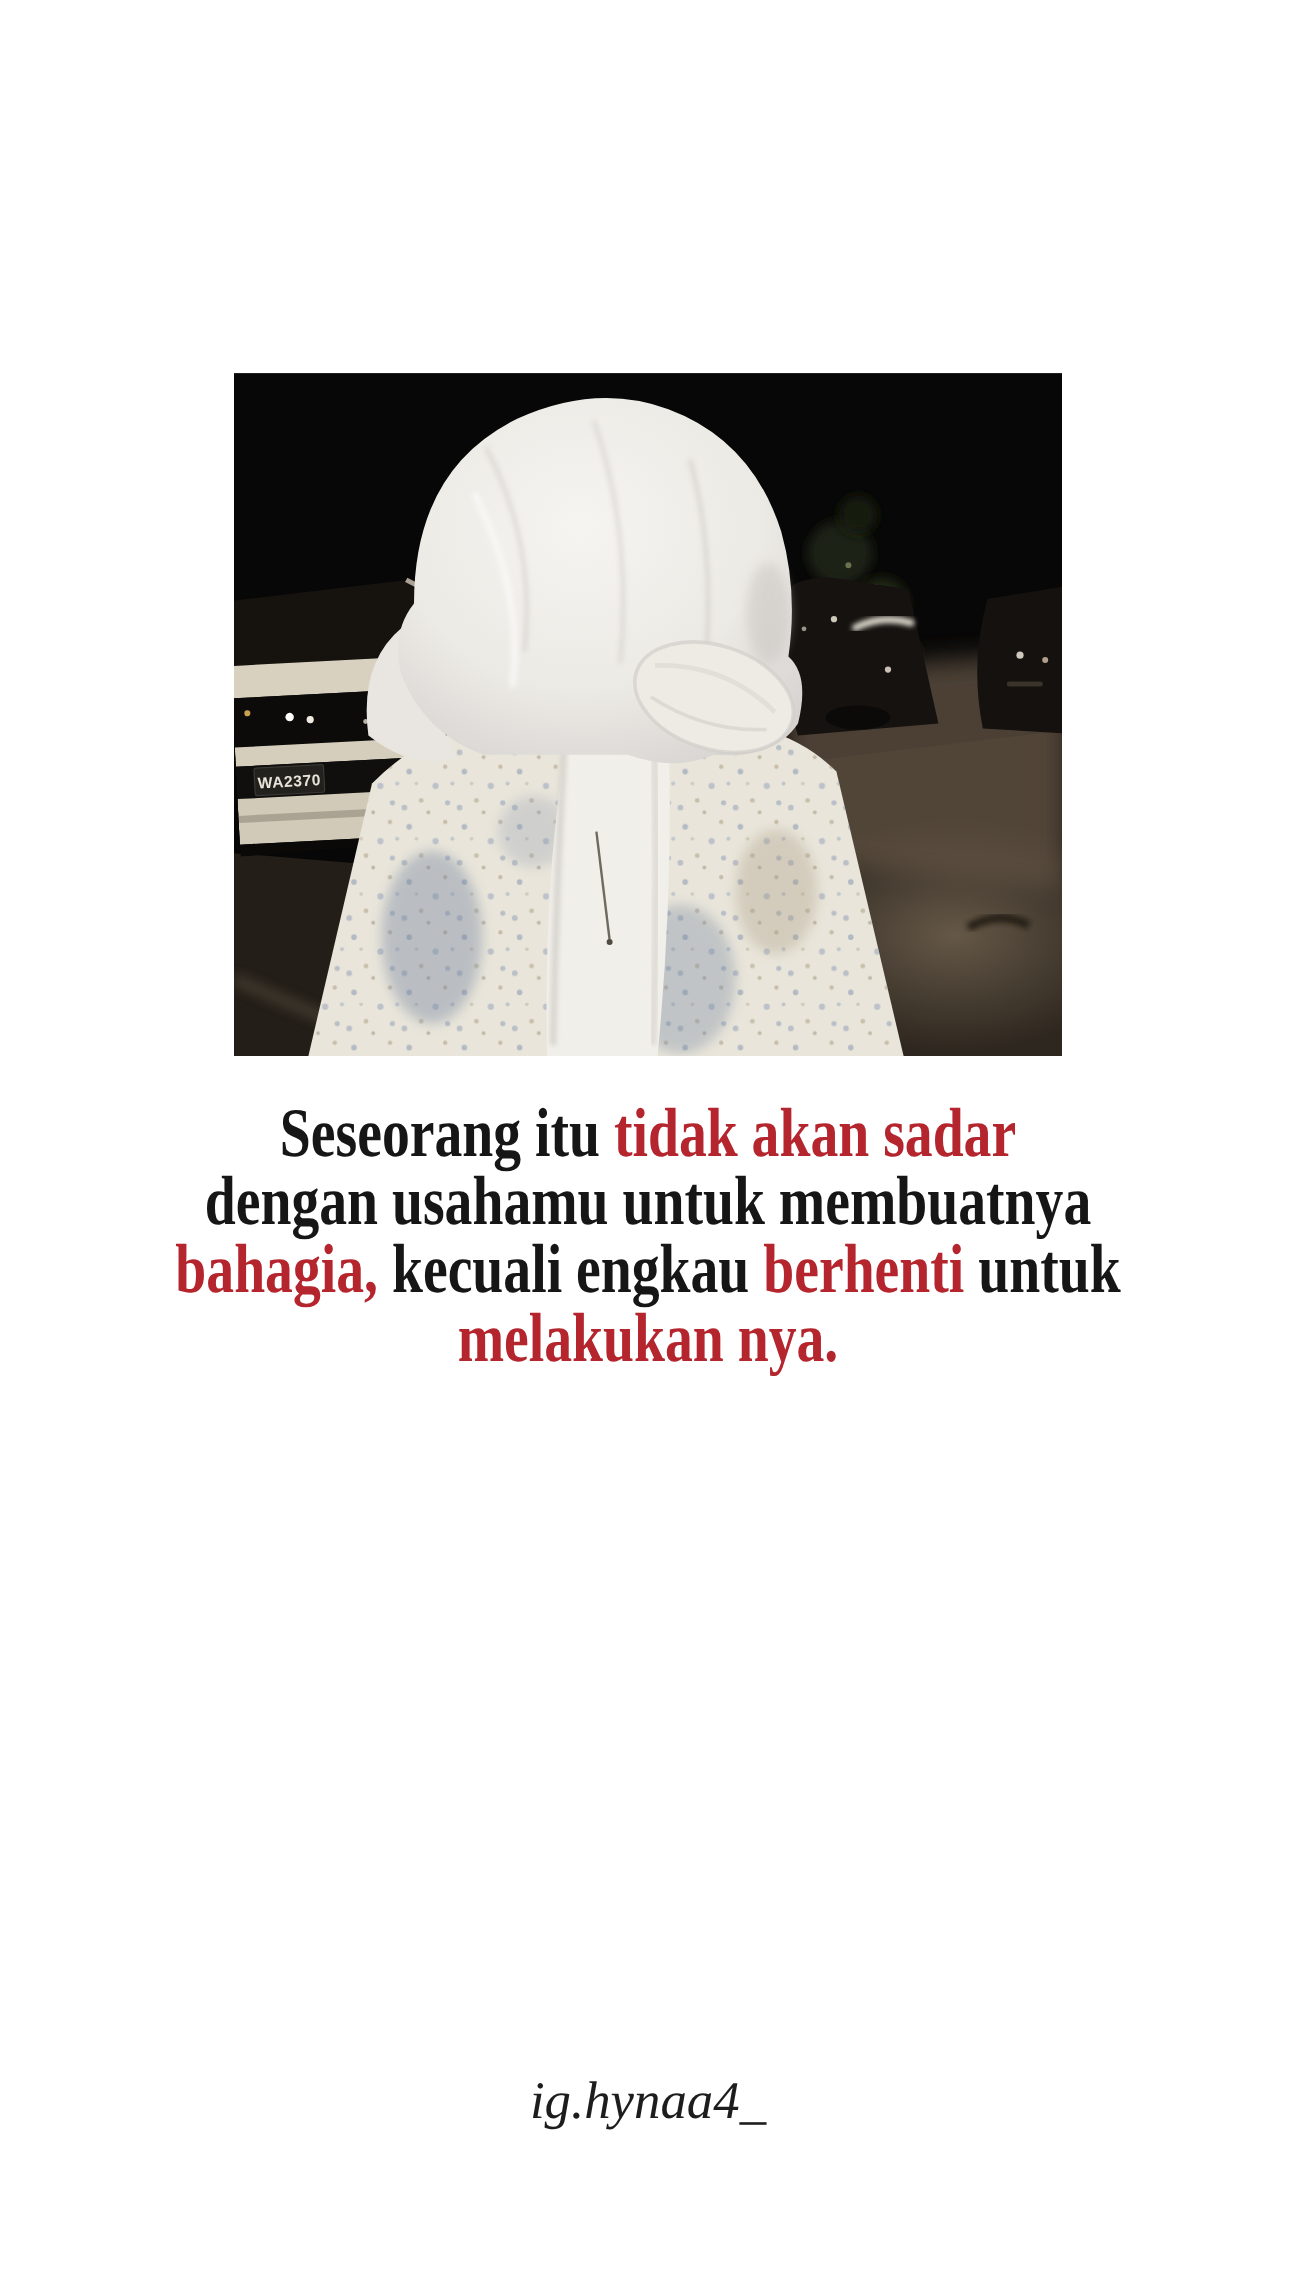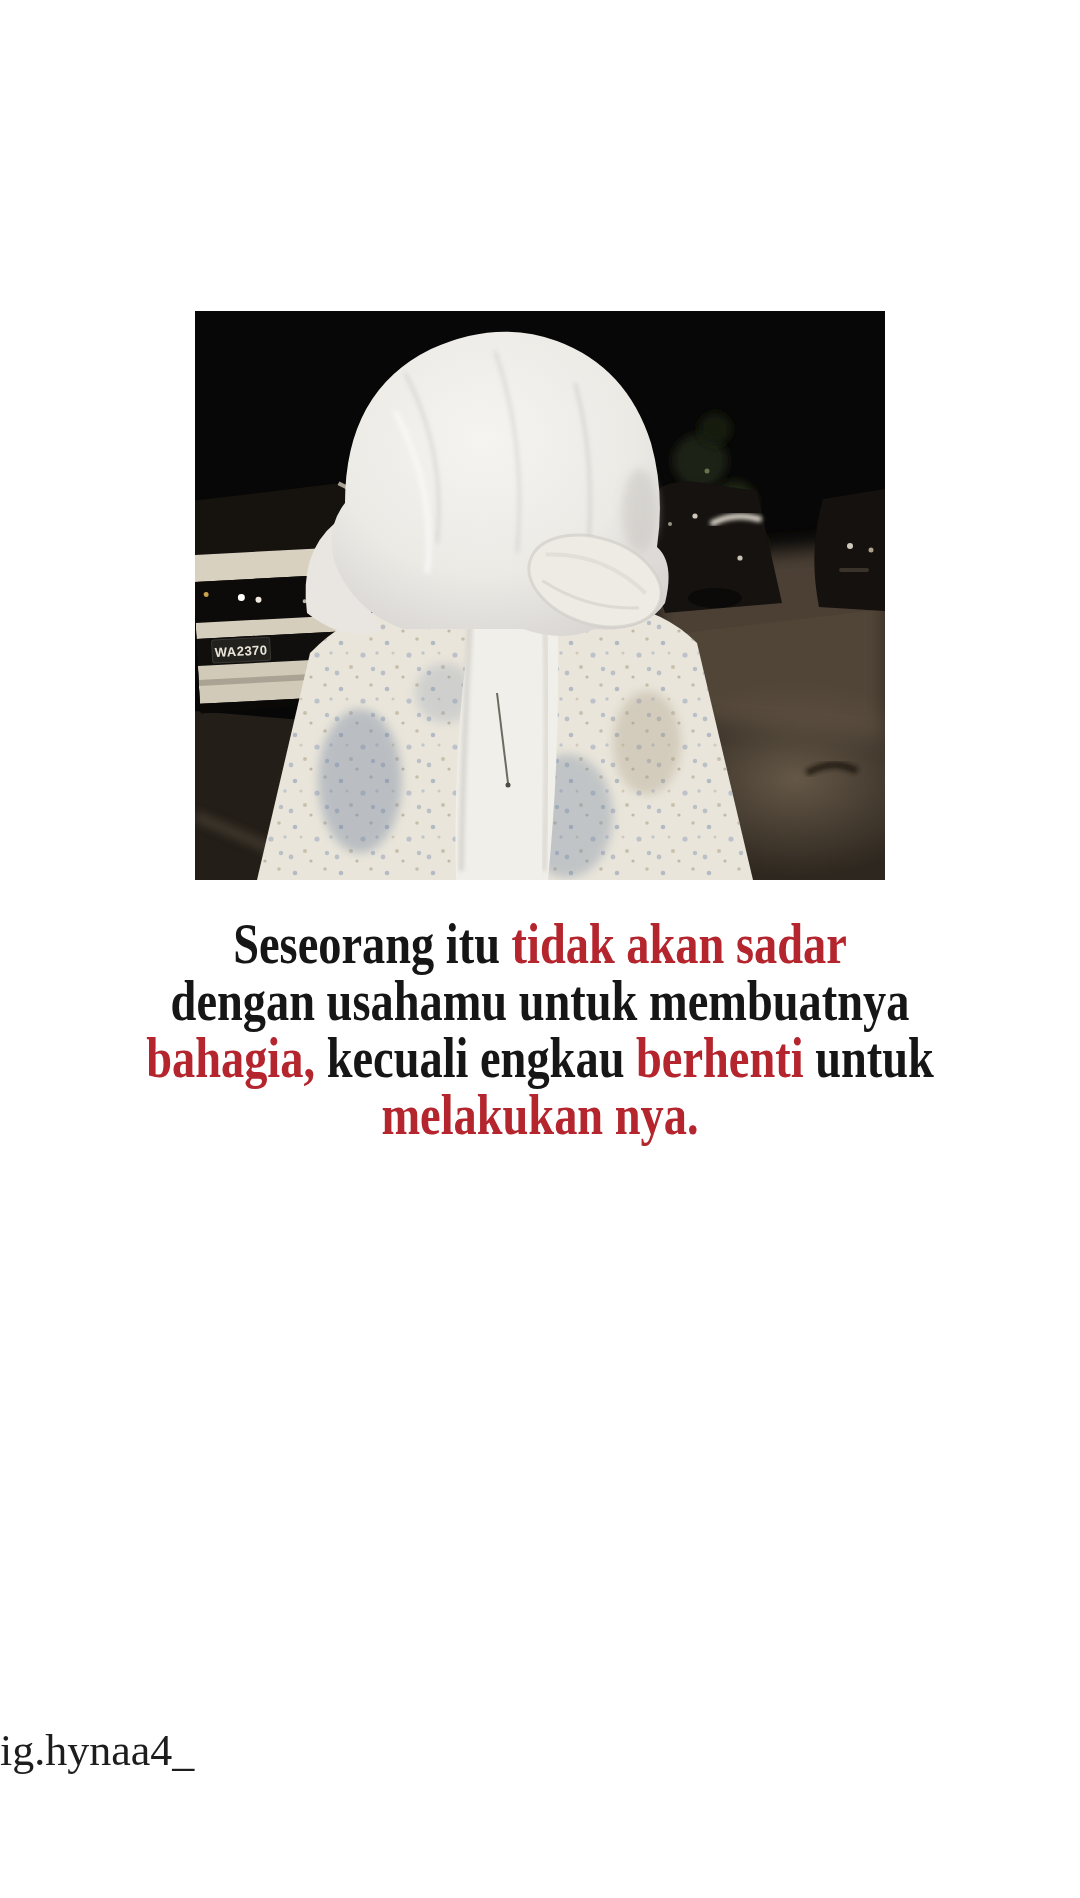--- a/index.html
+++ b/index.html
@@ -18,22 +18,22 @@
     font-size:58px;line-height:57px;font-weight:bold;
     color:#161616;
     transform:scaleX(0.80);
     transform-origin:50% 0;
     letter-spacing:0px;
     white-space:nowrap;
   }
   .quote-line{white-space:nowrap;}
   .footer{
     position:absolute;left:0;top:1726px;width:1080px;
-    text-align:left;font-size:44px;line-height:50px;
-    color:#1d1d1d;font-weight:normal;
+    text-align:center;font-size:44px;line-height:50px;
+    color:#1d1d1d;font-weight:normal;font-style:italic;
   }
 </style>
 </head>
 <body>
 
 <div class="canvas">
 
   <div class="photo">
     <svg viewBox="0 0 690 569" preserveAspectRatio="none">
       <defs>

